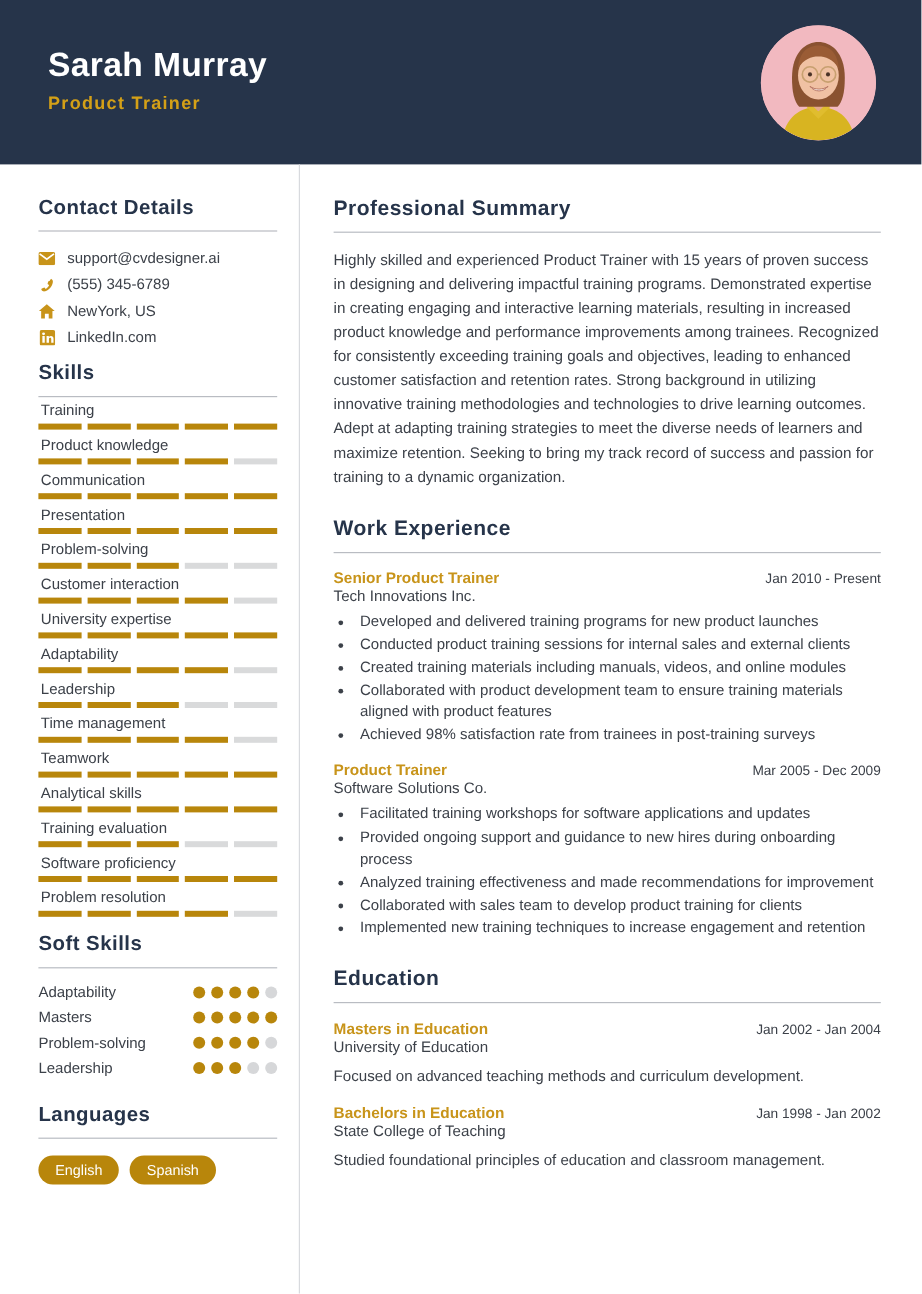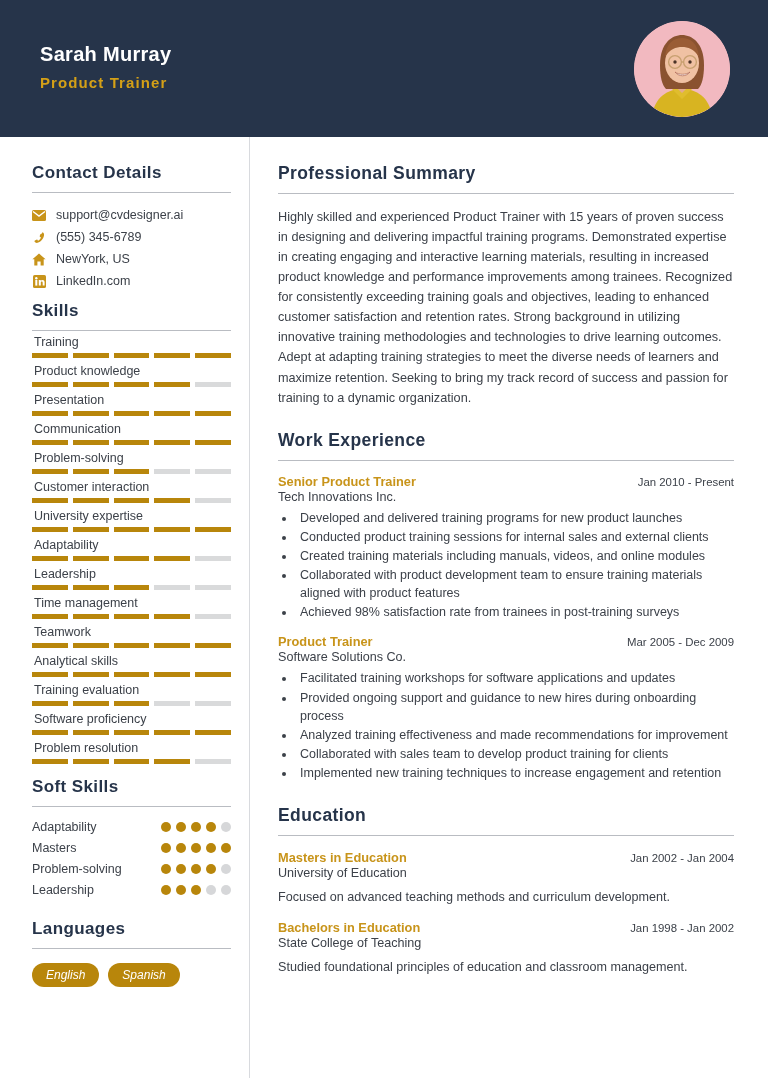--- a/index.html
+++ b/index.html
@@ -22,21 +22,21 @@
     height: 137px;
     background: #26344a;
     display: flex;
     align-items: center;
     justify-content: space-between;
     padding: 0 38px 0 40px;
   }
   .header-text { padding-bottom: 4px; }
   .name {
     color: #ffffff;
-    font-size: 20px;
+    font-size: 28px;
     font-weight: bold;
     letter-spacing: 0.3px;
     line-height: 1.15;
   }
   .role {
     color: #d4a017;
     font-size: 15px;
     font-weight: bold;
     letter-spacing: 1.1px;
     margin-top: 8px;
@@ -117,21 +117,20 @@
 
   
   .lang-block { margin-top: 22px; }
   .lang-tags { display: flex; gap: 9px; margin-top: 14px; flex-wrap: wrap; }
   .lang-tag {
     background: #b8860b;
     color: #ffffff;
     font-size: 12px;
     padding: 5px 14px;
     border-radius: 12px;
-    font-style: italic;
   }
 
   
   .section { margin-bottom: 0; }
   .summary {
     color: #3c4149;
     font-size: 12.7px;
     line-height: 1.58;
     margin-top: 13px;
     text-align: left;
@@ -295,31 +294,31 @@
               <div class="skill-name">Product knowledge</div>
               <div class="bar">
                 <div class="seg on"></div>
                 <div class="seg on"></div>
                 <div class="seg on"></div>
                 <div class="seg on"></div>
                 <div class="seg"></div>
               </div>
             </div>
             <div class="skill">
+              <div class="skill-name">Communication</div>
+              <div class="bar">
+                <div class="seg on"></div>
+                <div class="seg on"></div>
+                <div class="seg on"></div>
+                <div class="seg on"></div>
+                <div class="seg on"></div>
+              </div>
+            </div>
+            <div class="skill">
               <div class="skill-name">Presentation</div>
-              <div class="bar">
-                <div class="seg on"></div>
-                <div class="seg on"></div>
-                <div class="seg on"></div>
-                <div class="seg on"></div>
-                <div class="seg on"></div>
-              </div>
-            </div>
-            <div class="skill">
-              <div class="skill-name">Communication</div>
               <div class="bar">
                 <div class="seg on"></div>
                 <div class="seg on"></div>
                 <div class="seg on"></div>
                 <div class="seg on"></div>
                 <div class="seg on"></div>
               </div>
             </div>
             <div class="skill">
               <div class="skill-name">Problem-solving</div>

